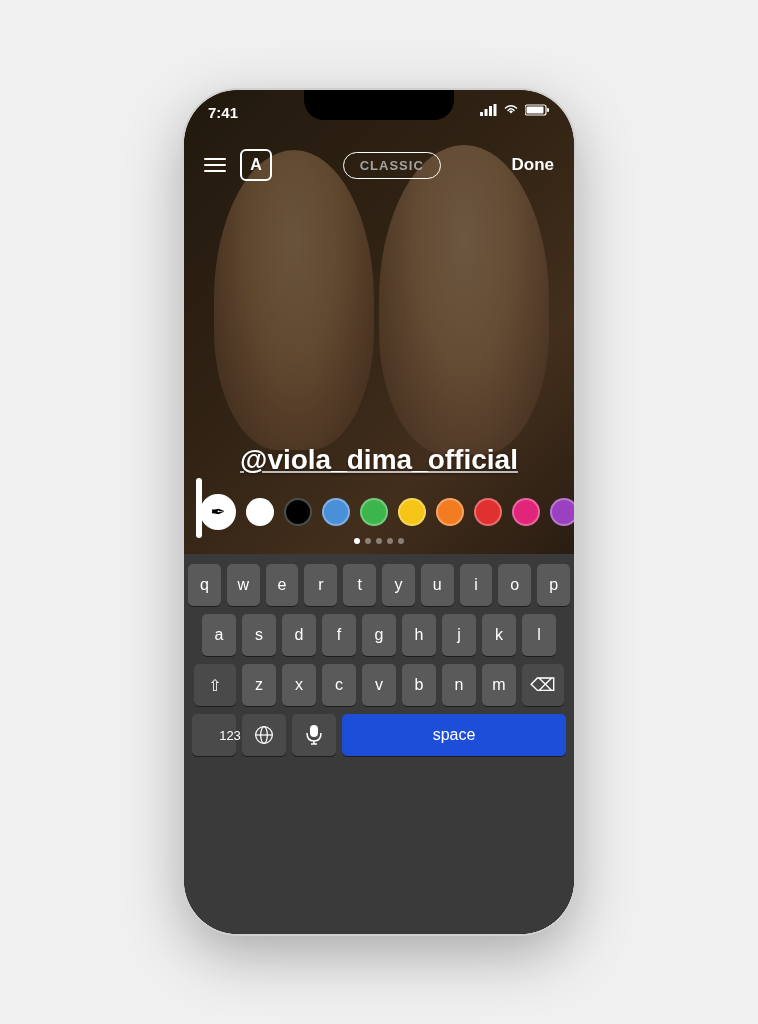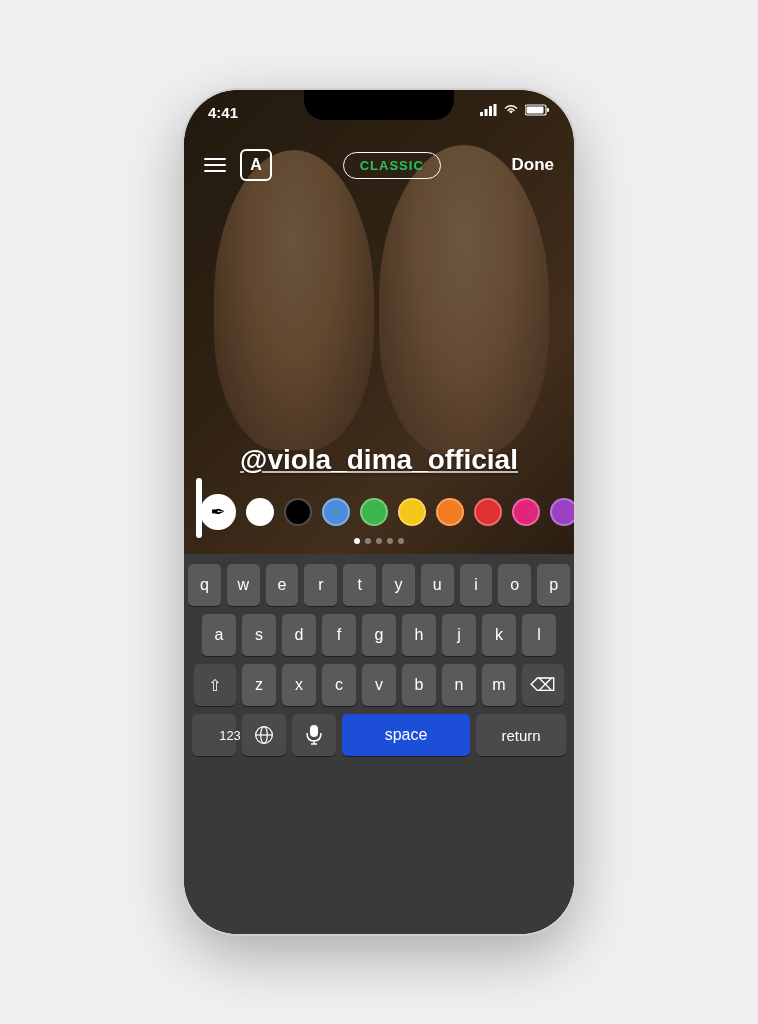--- a/index.html
+++ b/index.html
@@ -179,21 +179,21 @@
       color: white;
       font-size: 16px;
       font-weight: bold;
       cursor: pointer;
     }
 
     .classic-badge {
       border: 1.5px solid white;
       border-radius: 20px;
       padding: 5px 16px;
-      color: #22c55e;
+      color: #a3a3a3;
       font-size: 13px;
       font-weight: 600;
       letter-spacing: 1px;
       cursor: pointer;
     }
 
     .done-btn {
       color: white;
       font-size: 17px;
       font-weight: 600;
@@ -378,21 +378,21 @@
 
     <div class="notch"></div>
 
     <div class="photo-bg">
       <div class="face-left"></div>
       <div class="face-right"></div>
       <div class="dark-overlay"></div>
     </div>
 
     <div class="status-bar">
-      <span class="status-time">4:41</span>
+      <span class="status-time">7:41</span>
       <div class="status-icons">
 
         <svg width="17" height="12" viewBox="0 0 17 12" fill="white">
           <rect x="0" y="8" width="3" height="4" rx="0.5"></rect>
           <rect x="4.5" y="5" width="3" height="7" rx="0.5"></rect>
           <rect x="9" y="2" width="3" height="10" rx="0.5"></rect>
           <rect x="13.5" y="0" width="3" height="12" rx="0.5"></rect>
         </svg>
 
         <svg width="16" height="12" viewBox="0 0 16 12" fill="white">
@@ -506,19 +506,18 @@
         </div>
         <div class="key key-mic key-wide" style="min-width:44px; max-width:44px;">
           <svg width="16" height="20" viewBox="0 0 16 20" fill="white">
             <rect x="4" y="0" width="8" height="12" rx="4" fill="white"></rect>
             <path d="M1 8 Q1 16 8 16 Q15 16 15 8" fill="none" stroke="white" stroke-width="1.5"></path>
             <line x1="8" y1="16" x2="8" y2="19" stroke="white" stroke-width="1.5"></line>
             <line x1="5" y1="19" x2="11" y2="19" stroke="white" stroke-width="1.5"></line>
           </svg>
         </div>
         <div class="key key-space key-wide" style="font-size:16px;">space</div>
-        <div class="key key-return key-wide" style="min-width:90px; max-width:90px; font-size:15px; background:#4a4a4a;">return</div>
       </div>
 
     </div>
 
   </div>
 </div>
 
 </body></html>

